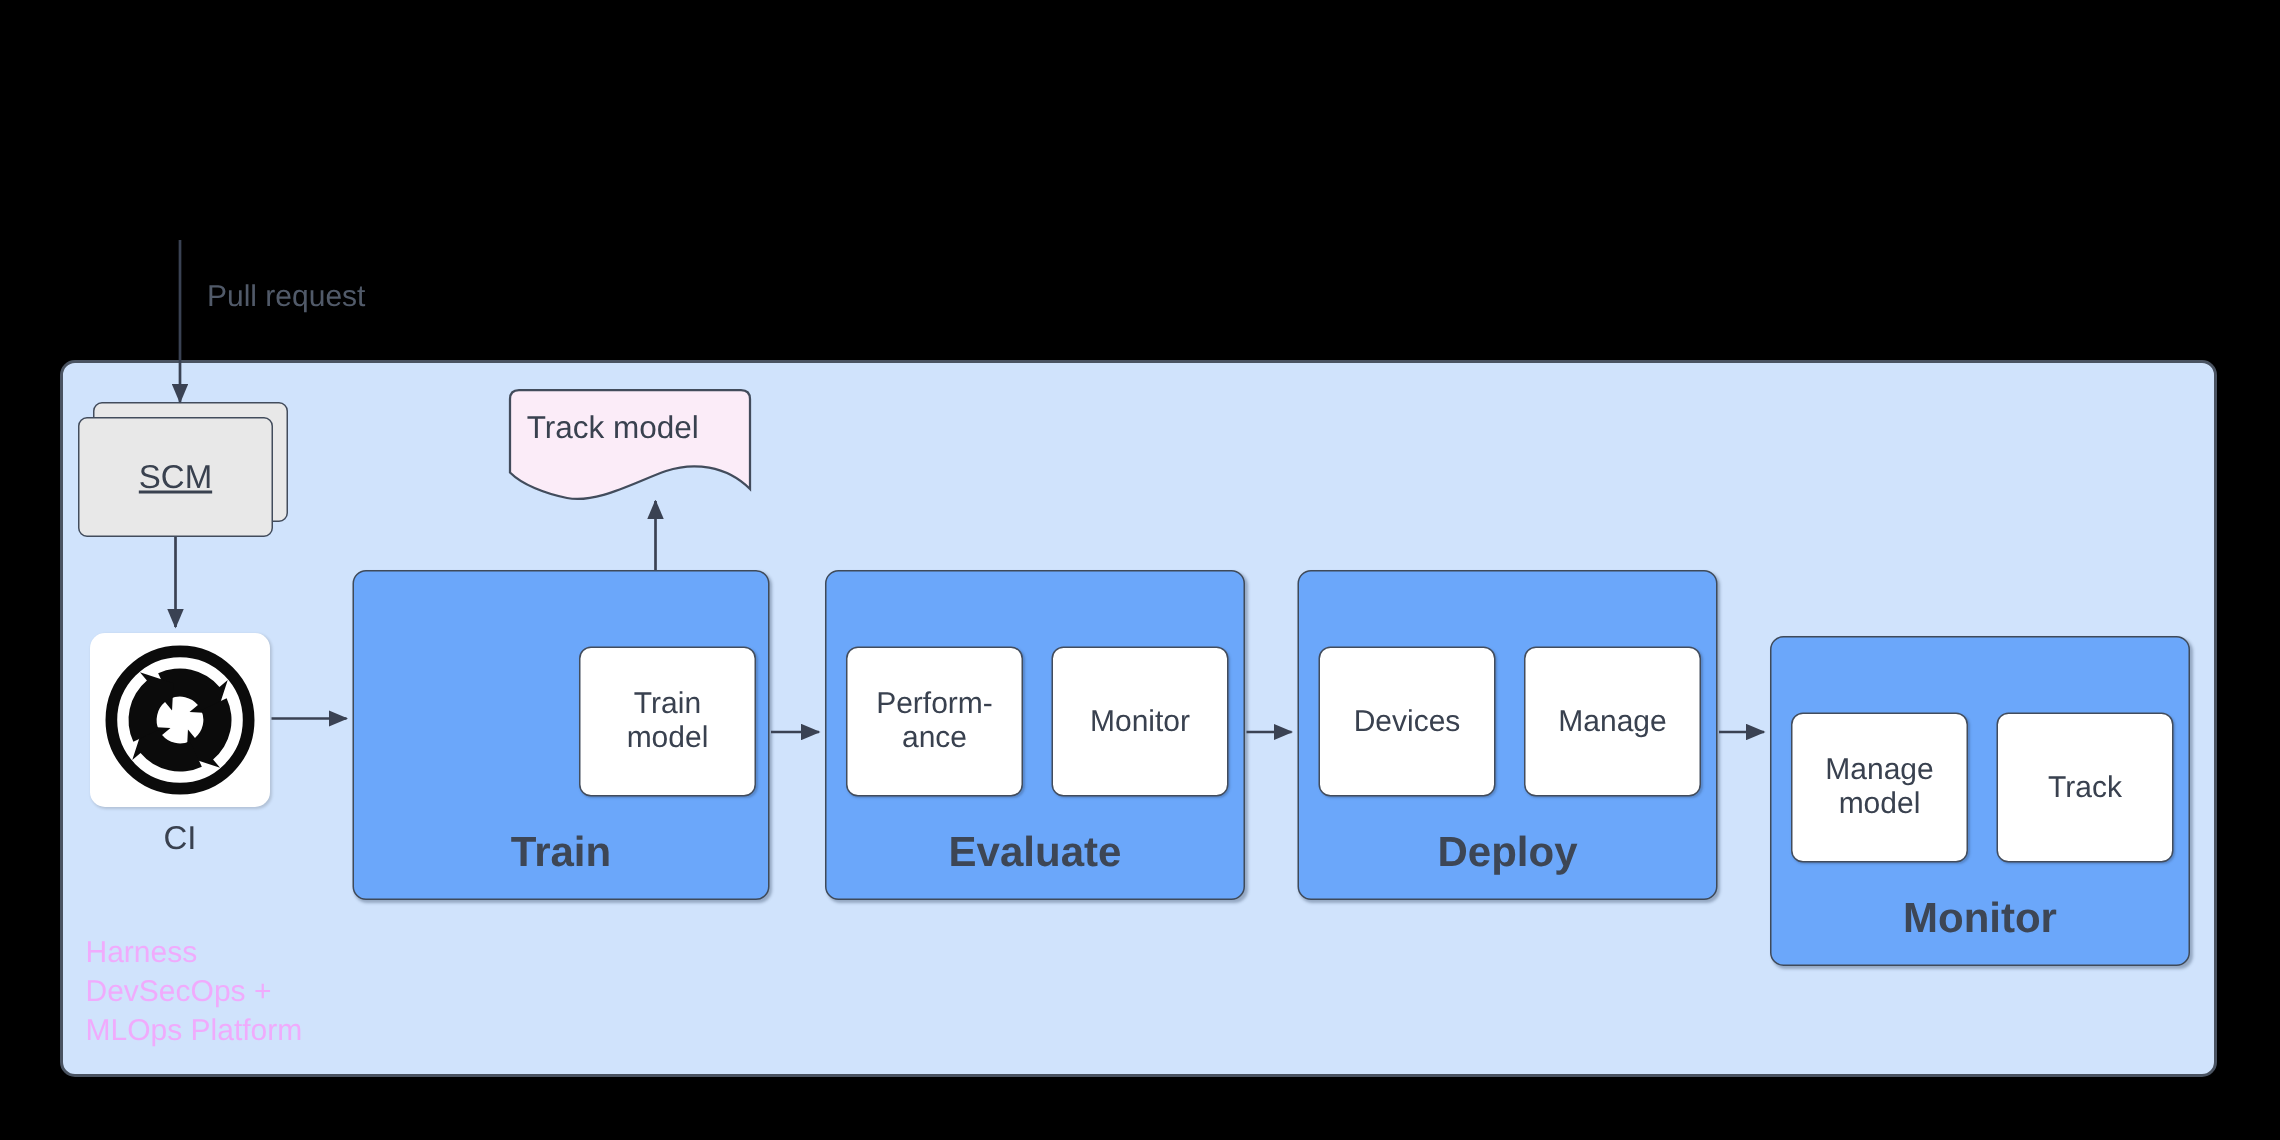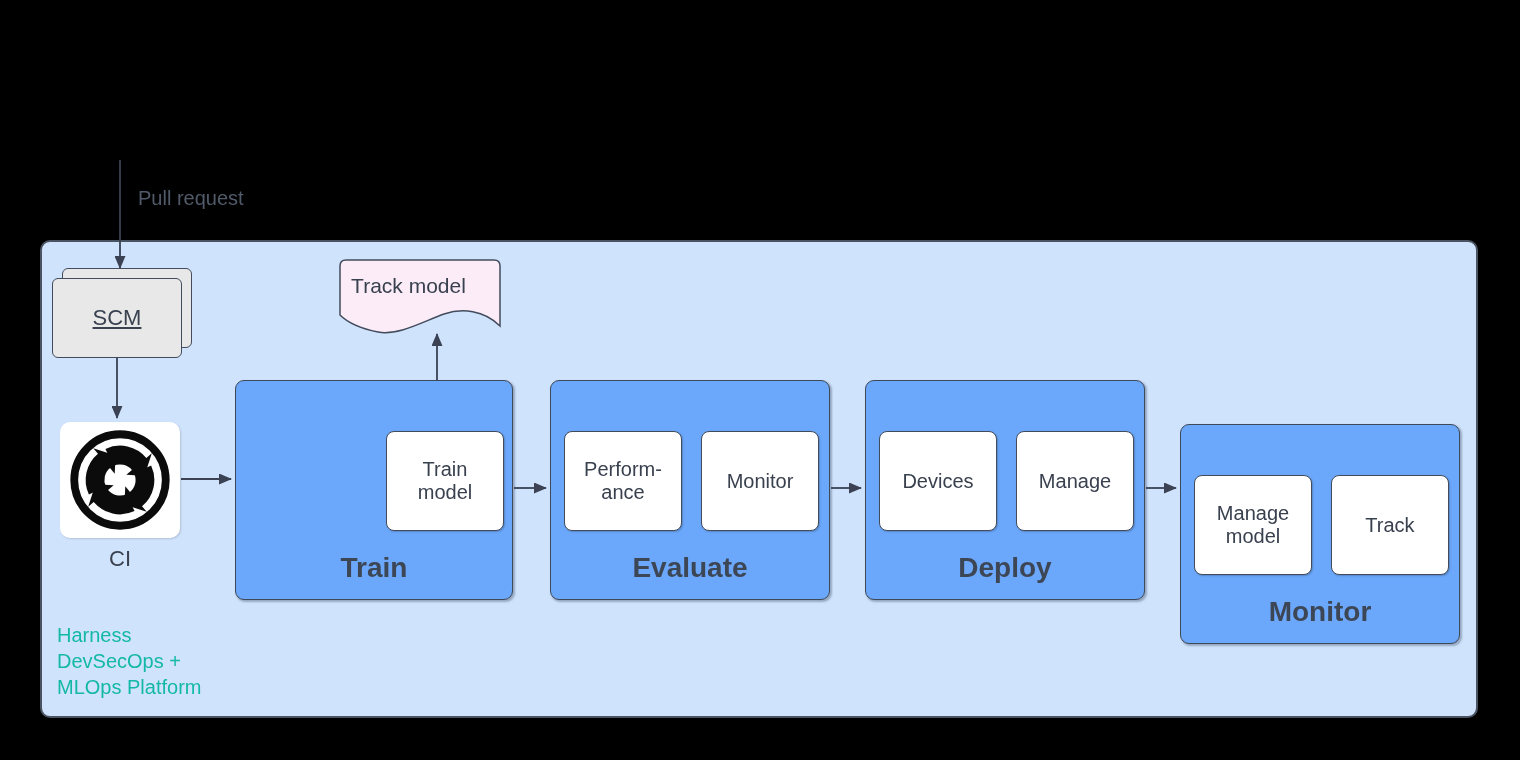--- a/index.html
+++ b/index.html
@@ -115,21 +115,21 @@
   .stage-title {
     position: absolute; bottom: 12px; left: 0;
     width: 100%; height: 38px; line-height: 38px;
     text-align: center;
     font-size: 28px; font-weight: bold; color: #3D4655;
   }
 
   .harness-label {
     position: absolute; left: 57px; top: 622px;
     font-size: 20px; line-height: 26px;
-    color: #14b8a6;
+    color: #f0abfc;
     white-space: pre-line;
   }
 
   .connectors {
     position: absolute; left: 0; top: 0;
     pointer-events: none;
   }
 </style>
 </head>
 <body>

